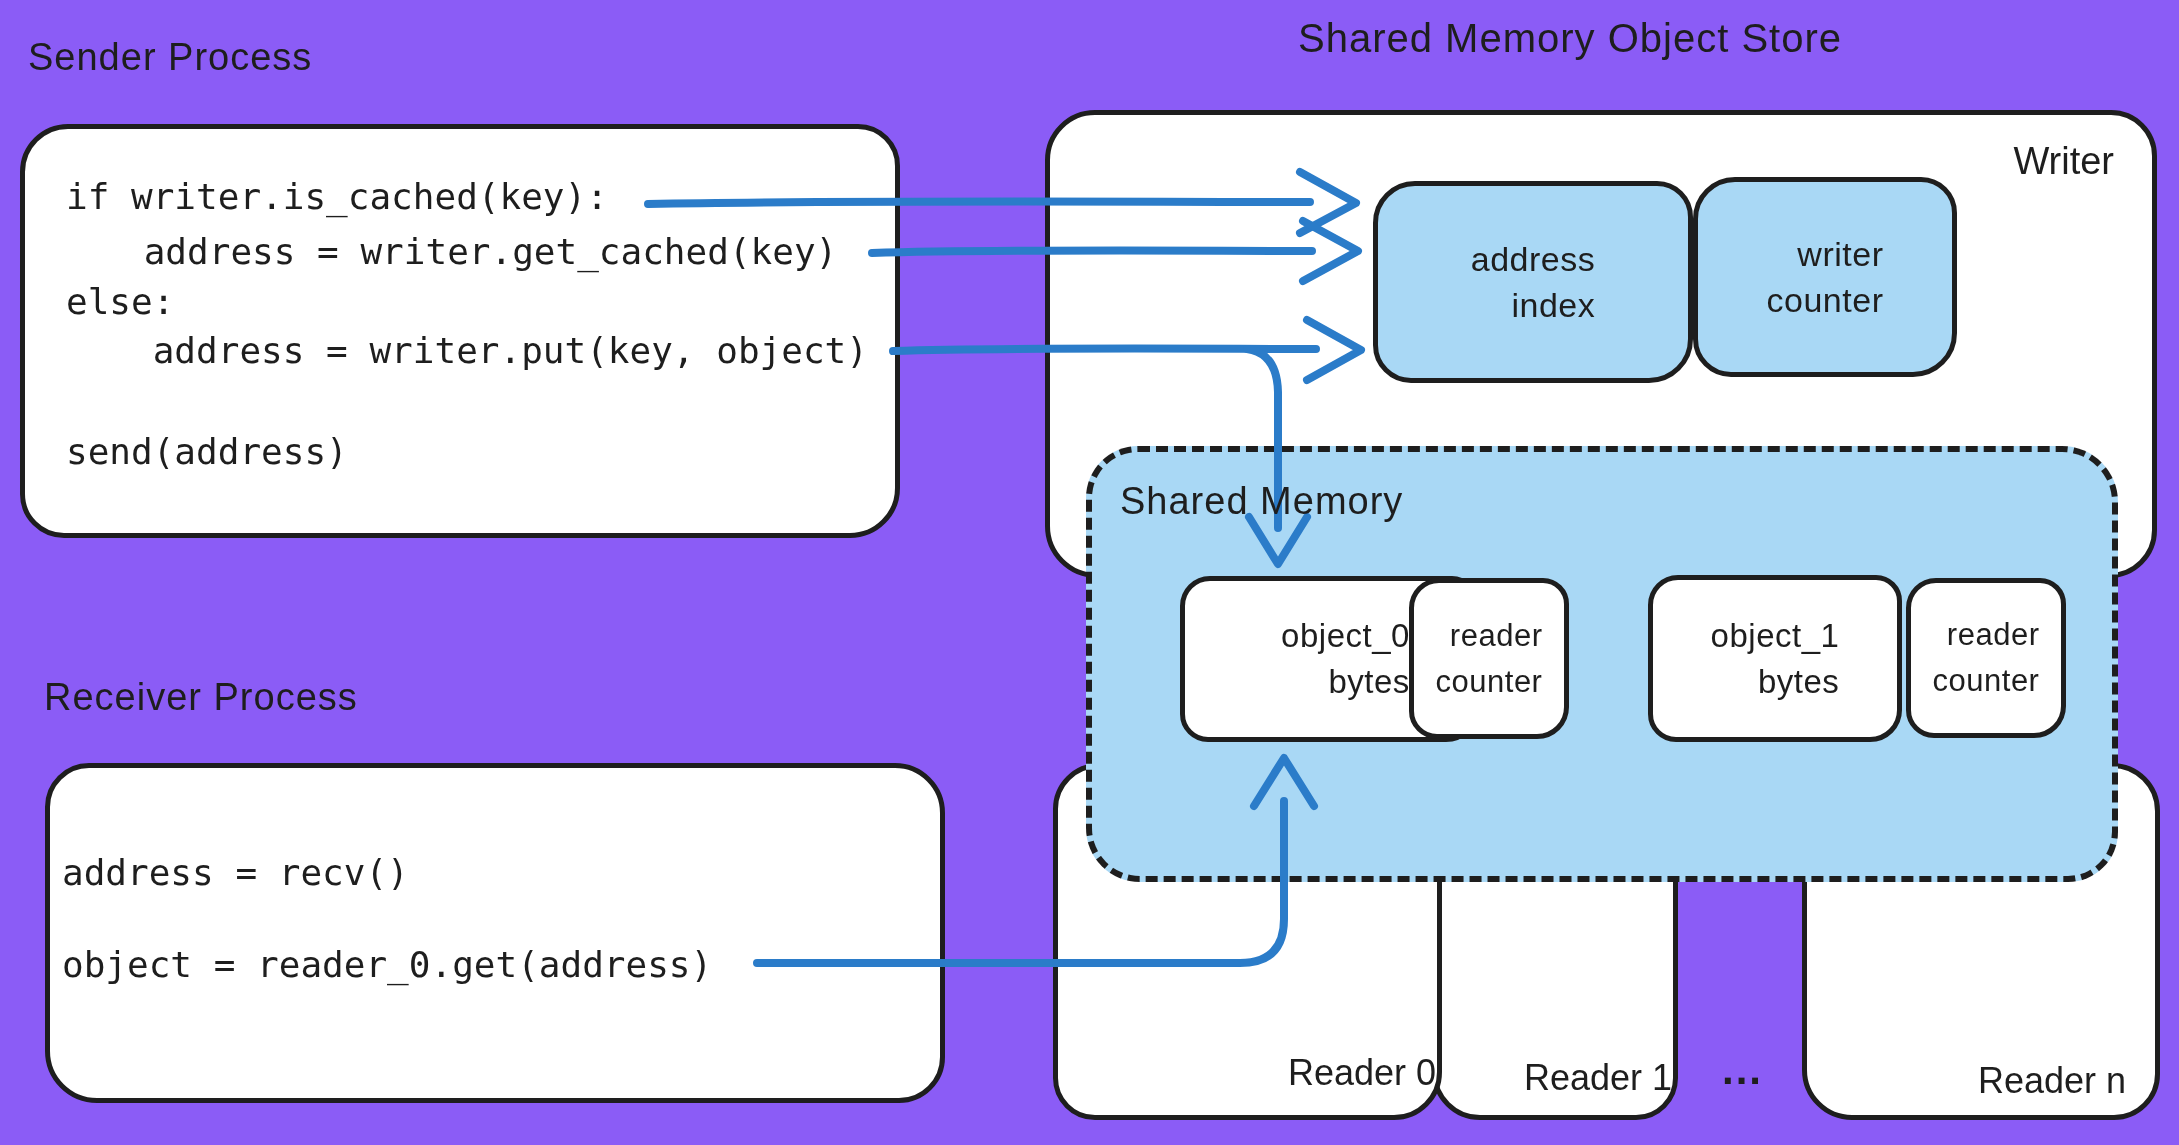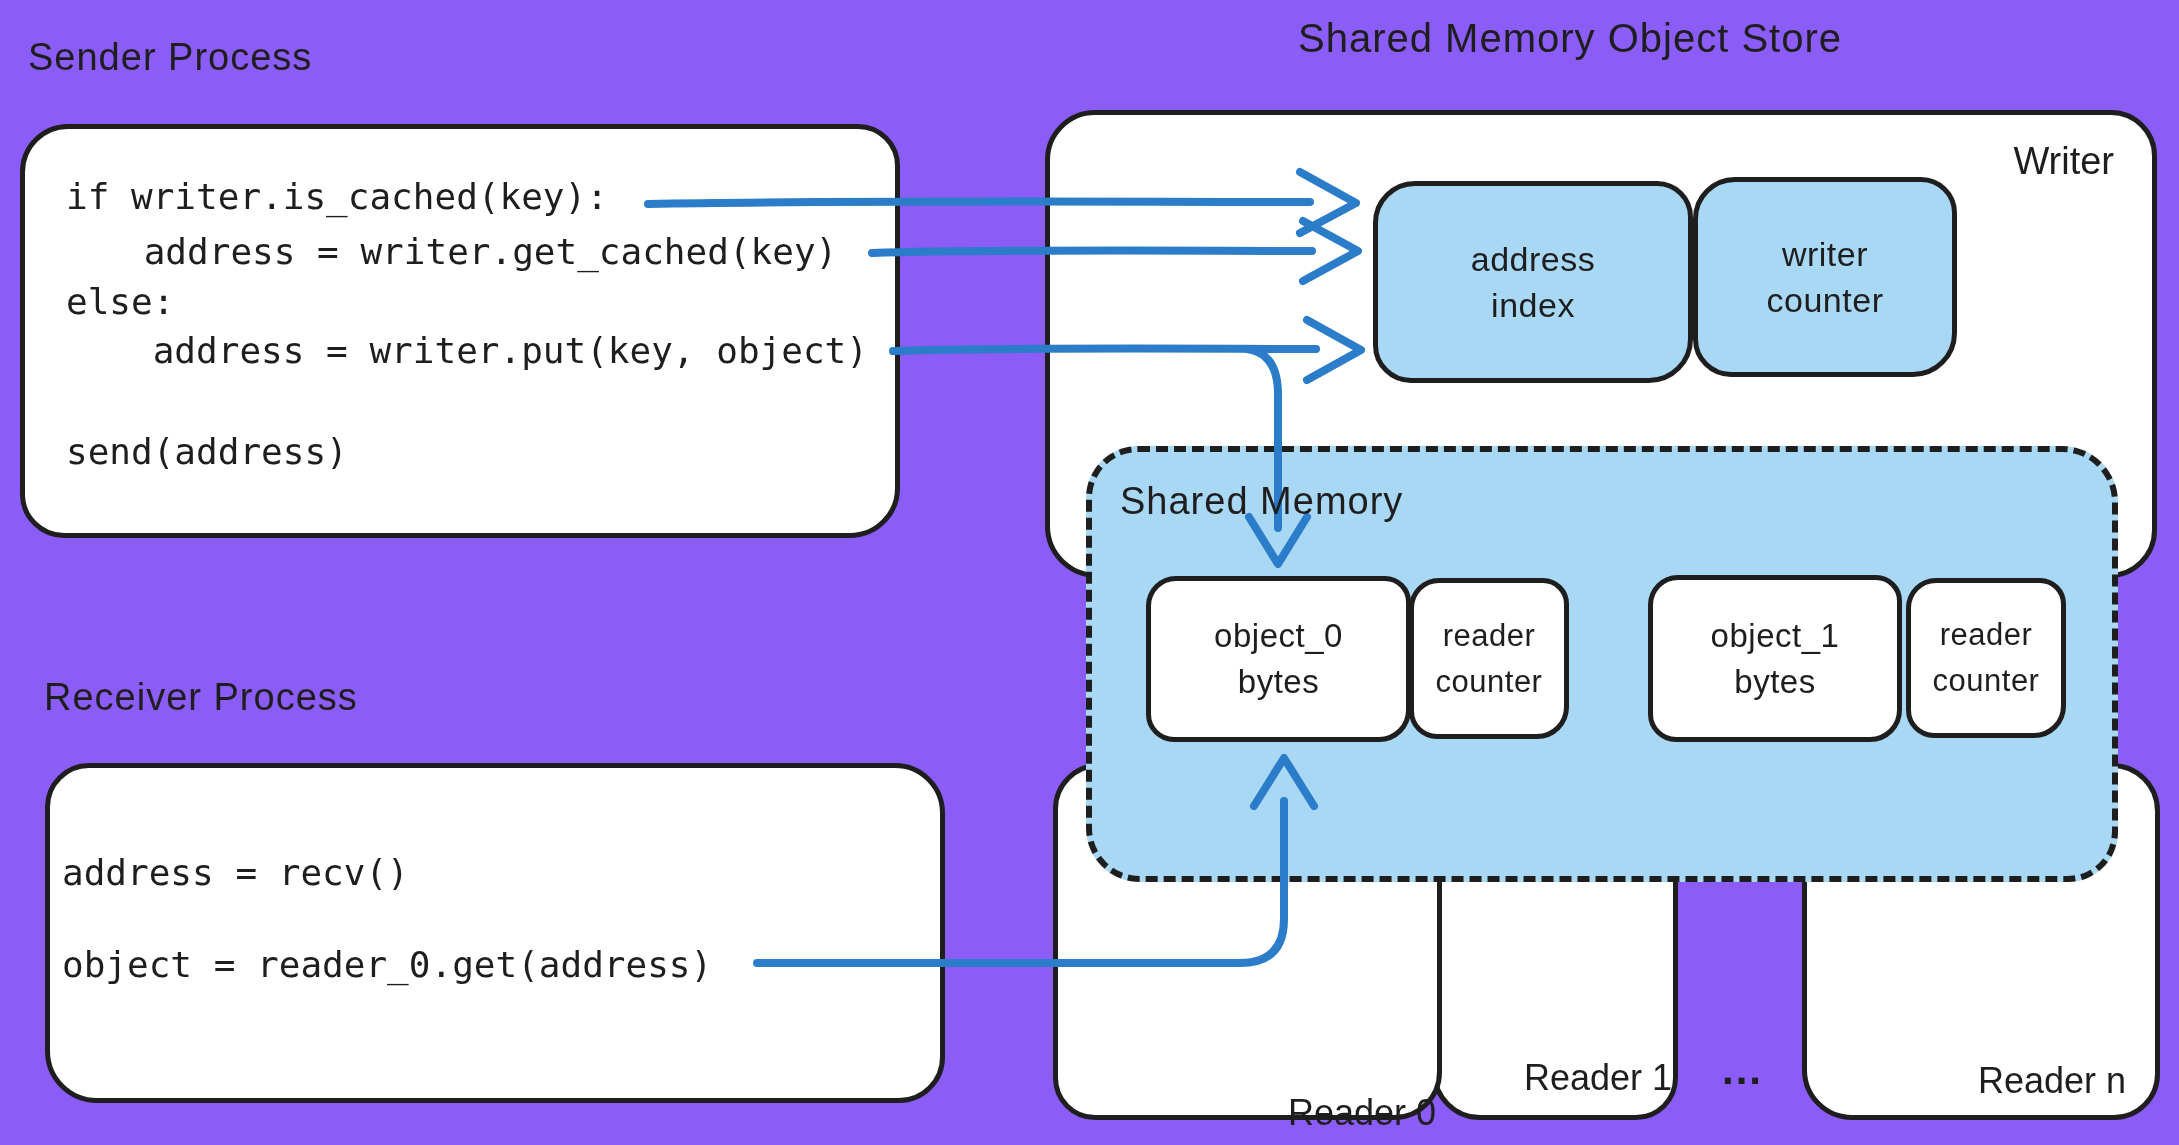--- a/index.html
+++ b/index.html
@@ -15,21 +15,21 @@
     border:5px solid #1e1e1e; border-radius:48px 42px 50px 44px;
     z-index:1;
   }
   .dashed-box {
     position:absolute; background:#a9d8f5;
     border:6px dashed #1e1e1e; border-radius:52px 56px 50px 54px;
     z-index:2;
   }
   .cell {
     position:absolute; display:flex; align-items:center; justify-content:center;
-    text-align:center; white-space:pre-line;
+    text-align:right; white-space:pre-line;
     border:5px solid #1e1e1e; z-index:3;
     font-size:33px; line-height:46px; letter-spacing:0.5px;
   }
   .cell.blue { background:#a9d8f5; border-radius:42px 36px 44px 38px; font-size:34px; }
   .cell.white { background:#ffffff; border-radius:30px 26px 32px 28px; }
   .label { position:absolute; z-index:5; white-space:pre; }
   .sec-title { font-size:38px; letter-spacing:1px; }
   .store-title { font-size:40px; letter-spacing:1px; text-align:center; }
   .code {
     position:absolute; z-index:5; white-space:pre;
@@ -71,30 +71,30 @@
   <div class="proc-box" style="left:1802px; top:763px; width:348px; height:347px; border-radius:44px 48px 46px 50px;"></div>
 
   <div class="dashed-box" style="left:1086px; top:446px; width:1020px; height:424px;"></div>
   <div class="label" style="left:1120px; top:480px; font-size:38px; letter-spacing:1px;">Shared Memory</div>
 
   <div class="cell blue" style="left:1693px; top:177px; width:254px; height:190px;">writer
 counter</div>
   <div class="cell blue" style="left:1373px; top:181px; width:310px; height:192px;">address
 index</div>
 
-  <div class="cell white" style="left:1146px; top:576px; width:255px; height:156px;">object_0
+  <div class="cell white" style="left:1180px; top:576px; width:255px; height:156px;padding-left:33px;">object_0
 bytes</div>
   <div class="cell white" style="left:1409px; top:578px; width:150px; height:151px; font-size:31px;">reader
 counter</div>
   <div class="cell white" style="left:1648px; top:575px; width:244px; height:157px;">object_1
 bytes</div>
   <div class="cell white" style="left:1906px; top:578px; width:150px; height:150px; font-size:31px;">reader
 counter</div>
 
-  <div class="label reader-label" style="left:1136px; top:1052px; width:300px;margin-top:40px;">Reader 0</div>
+  <div class="label reader-label" style="left:1136px; top:1052px; width:300px;">Reader 0</div>
   <div class="label reader-label" style="left:1372px; top:1057px; width:300px;">Reader 1</div>
   <div class="label" style="left:1722px; top:1046px; font-size:42px; font-weight:bold; letter-spacing:2px;">...</div>
   <div class="label reader-label" style="left:1826px; top:1060px; width:300px;">Reader n</div>
 
   <svg class="arrows" width="2179" height="1145" viewBox="0 0 2179 1145">
     <g stroke="#2b7cc9" stroke-width="8" fill="none" stroke-linecap="round" stroke-linejoin="round">
 
       <path d="M648,204 C850,200 1120,202 1310,202"></path>
       <polyline points="1300,172 1356,203 1300,233"></polyline>
 

